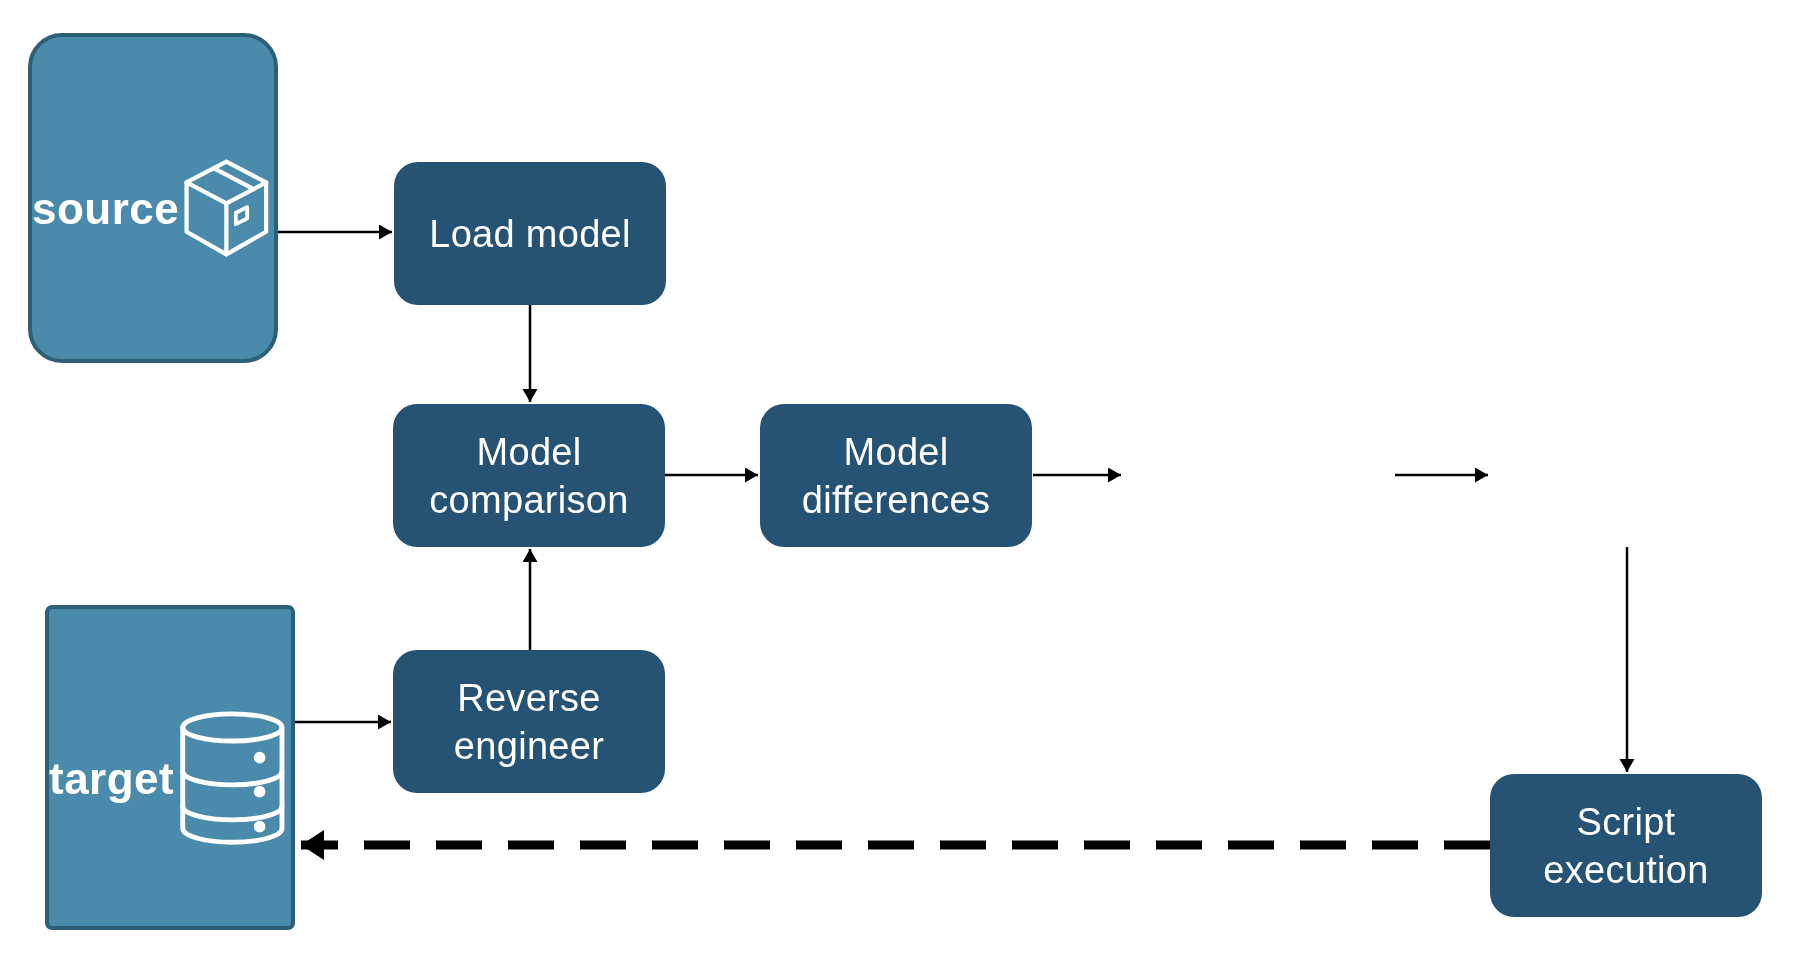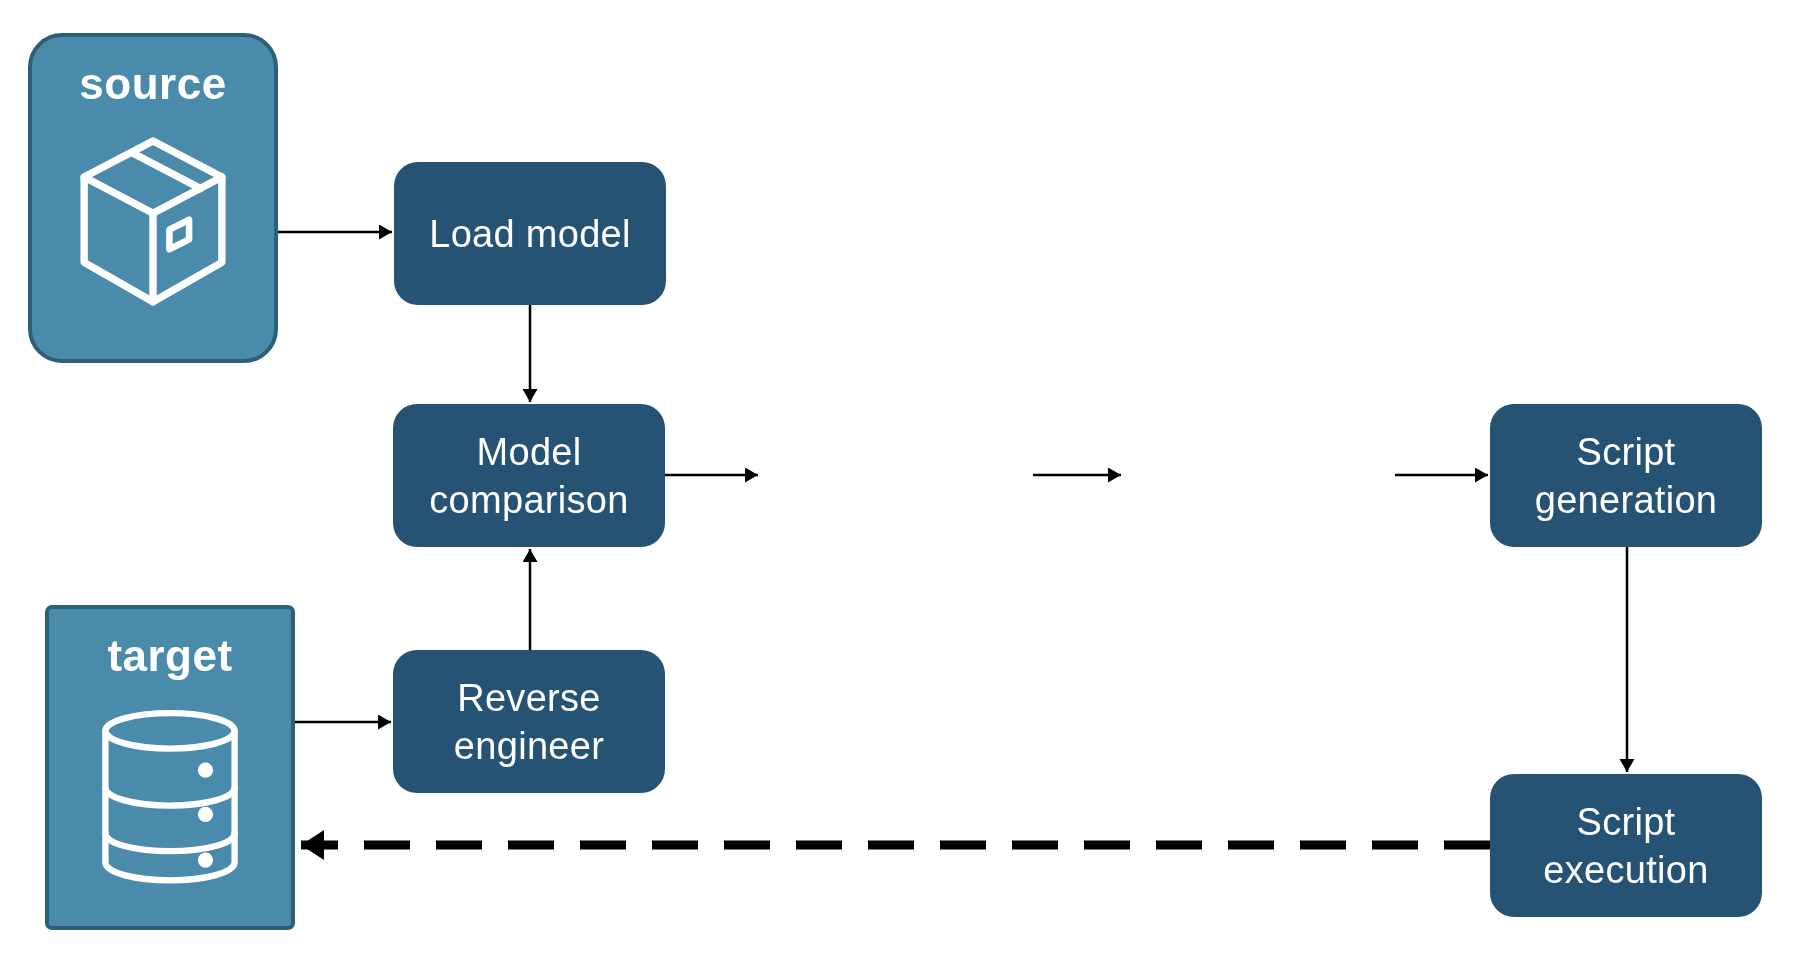--- a/index.html
+++ b/index.html
@@ -46,21 +46,21 @@
   .n-script-execution{left:1490px;top:774px;}
 
   
   .entity{
     position:absolute;
     width:250px;
     background:var(--entity-fill);
     border:4px solid var(--entity-border);
     border-radius:34px;
     box-sizing:border-box;
-    display:flex;flex-direction:column;align-items:center;
+    display:flex;flex-direction:row;align-items:center;
     color:var(--label-text);
   }
   .e-source{left:28px;top:33px;height:330px;}
   .e-target{left:45px;top:605px;height:325px;border-radius:7px;}
   .entity-label{
     margin-top:22px;
     font-size:44px;
     font-weight:bold;
     letter-spacing:.5px;
     text-align:center;
@@ -121,22 +121,22 @@
       <circle cx="88" cy="124" r="6" fill="#ffffff"></circle>
     </svg>
   </div>
 
   <div class="node n-load-model">
     <span class="node-label">Load model</span>
   </div>
   <div class="node n-model-comparison">
     <span class="node-label">Model comparison</span>
   </div>
-  <div class="node n-script-generation">
-    <span class="node-label">Script generation</span>
+  <div class="node n-model-differences">
+    <span class="node-label">Model differences</span>
   </div>
   <div class="node n-reverse-engineer">
     <span class="node-label">Reverse engineer</span>
   </div>
   <div class="node n-script-execution">
     <span class="node-label">Script execution</span>
   </div>
 
 </div>
 

